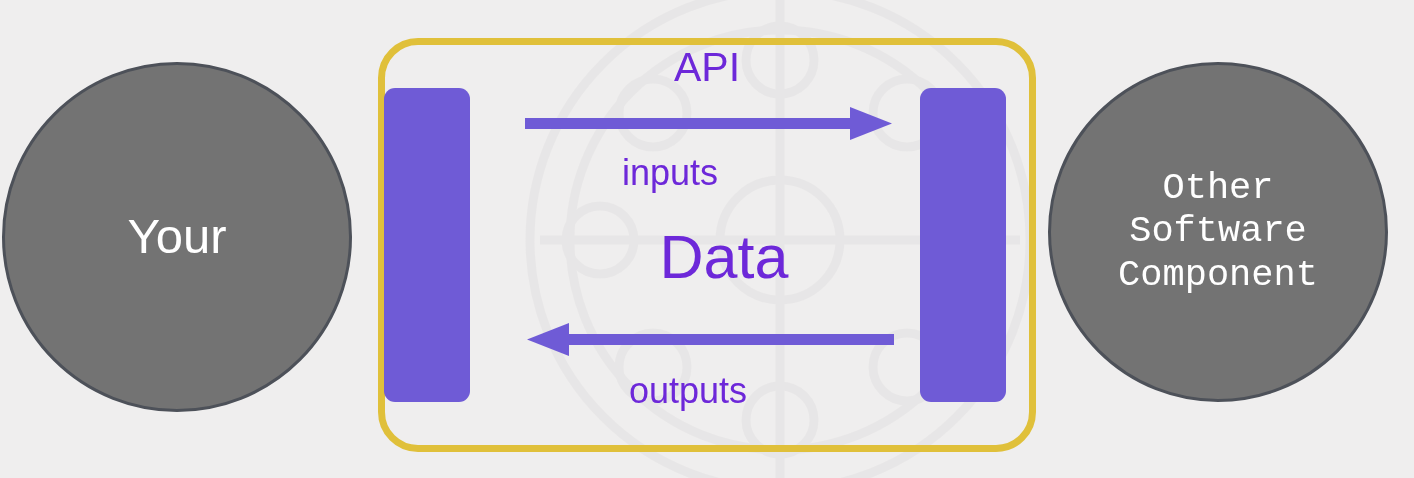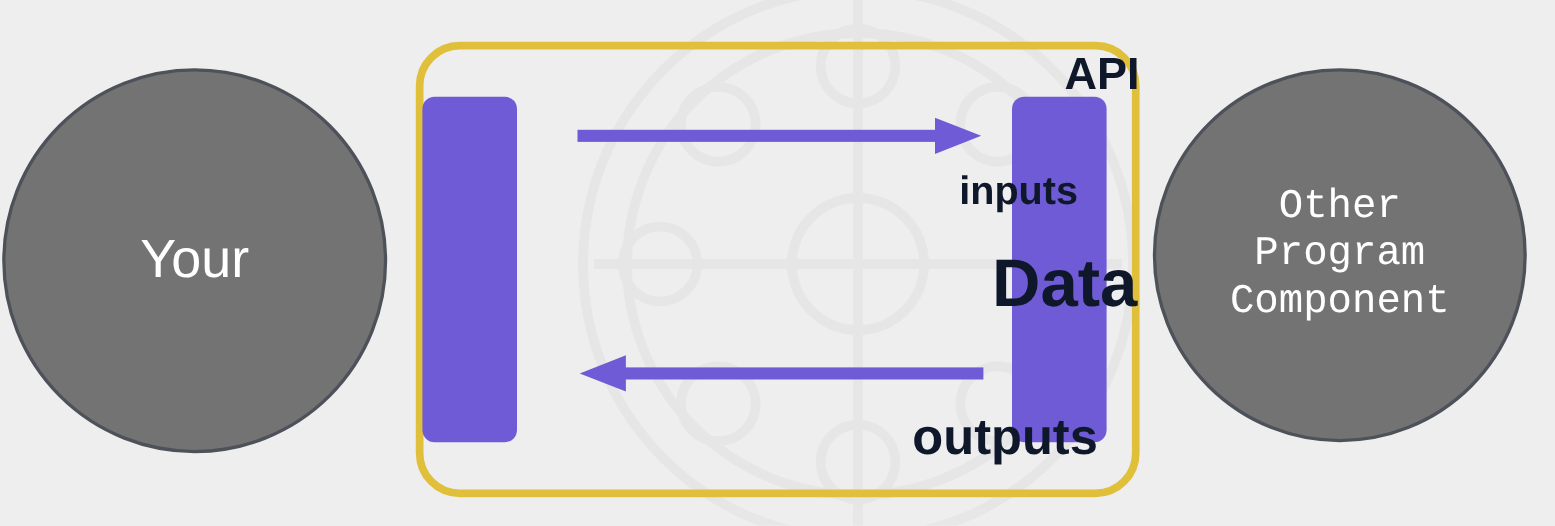--- a/index.html
+++ b/index.html
@@ -92,41 +92,41 @@
   #bar-right { left: 920px; }
 
   
   .arrow-svg { position: absolute; overflow: visible; }
   #arrow-inputs  { left: 520px; top: 104px;  }
   #arrow-outputs { left: 520px; top: 320px;  }
 
   
   .label {
     position: absolute;
-    color: #0f172a;
-    text-align: right;
+    color: #6d28d9;
+    text-align: center;
     white-space: nowrap;
-    font-weight: 700;
+    font-weight: 400;
   }
   #label-api {
     left: 378px; top: 44px; width: 658px;
     font-size: 41px;
   }
   #label-inputs {
     left: 360px; top: 152px; width: 620px;
     font-size: 36px;
   }
   #label-data {
     left: 378px; top: 222px; width: 620px;
     font-size: 61px;
     margin-left: 36px;
   }
   #label-outputs {
     left: 378px; top: 370px; width: 620px;
-    font-size: 46px;
+    font-size: 36px;
   }
 </style>
 </head>
 <body>
 
 <div id="stage">
 
   <svg id="watermark" viewBox="0 0 600 600" xmlns="http://www.w3.org/2000/svg">
     <g fill="none" stroke="#d8d6d8" stroke-width="9">
       <circle cx="300" cy="300" r="250"></circle>
@@ -168,17 +168,17 @@
     </g>
   </svg>
 
   <div id="label-api" class="label">API</div>
   <div id="label-inputs" class="label">inputs</div>
   <div id="label-data" class="label">Data</div>
   <div id="label-outputs" class="label">outputs</div>
 
   <div id="circle-right" class="circle">
     <span class="line">Other</span>
-    <span class="line">Program</span>
+    <span class="line">Software</span>
     <span class="line">Component</span>
   </div>
 
 </div>
 
 </body></html>

